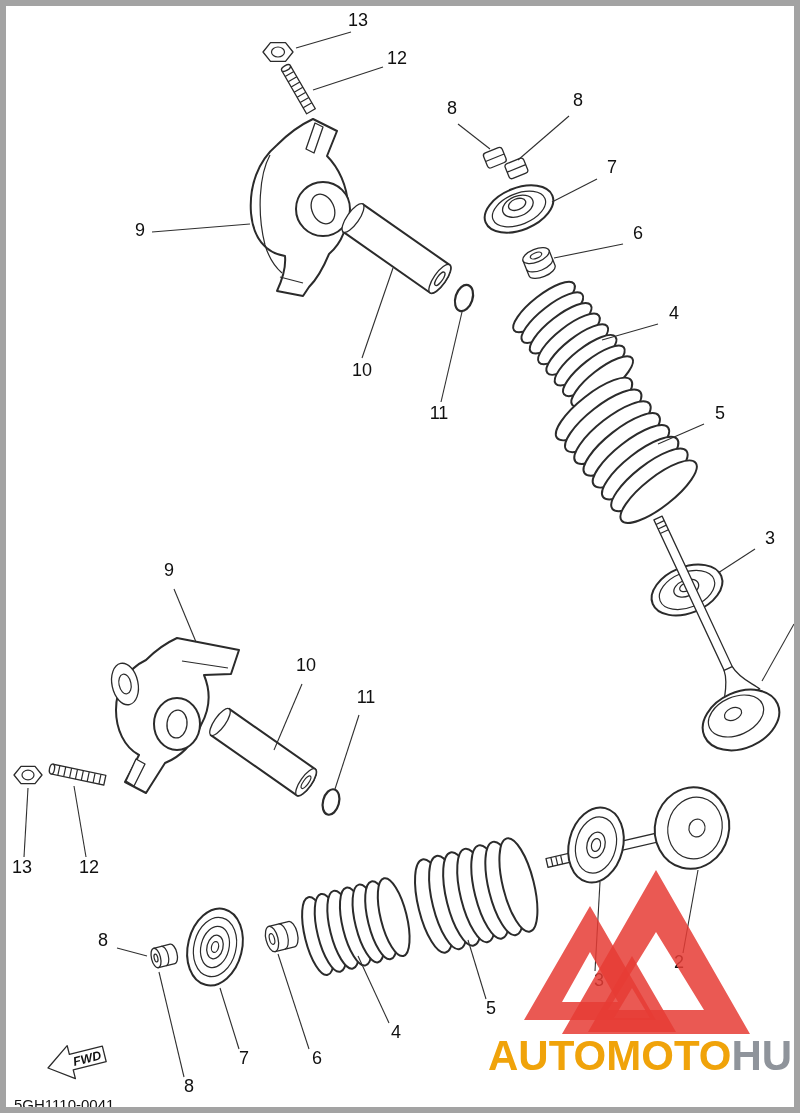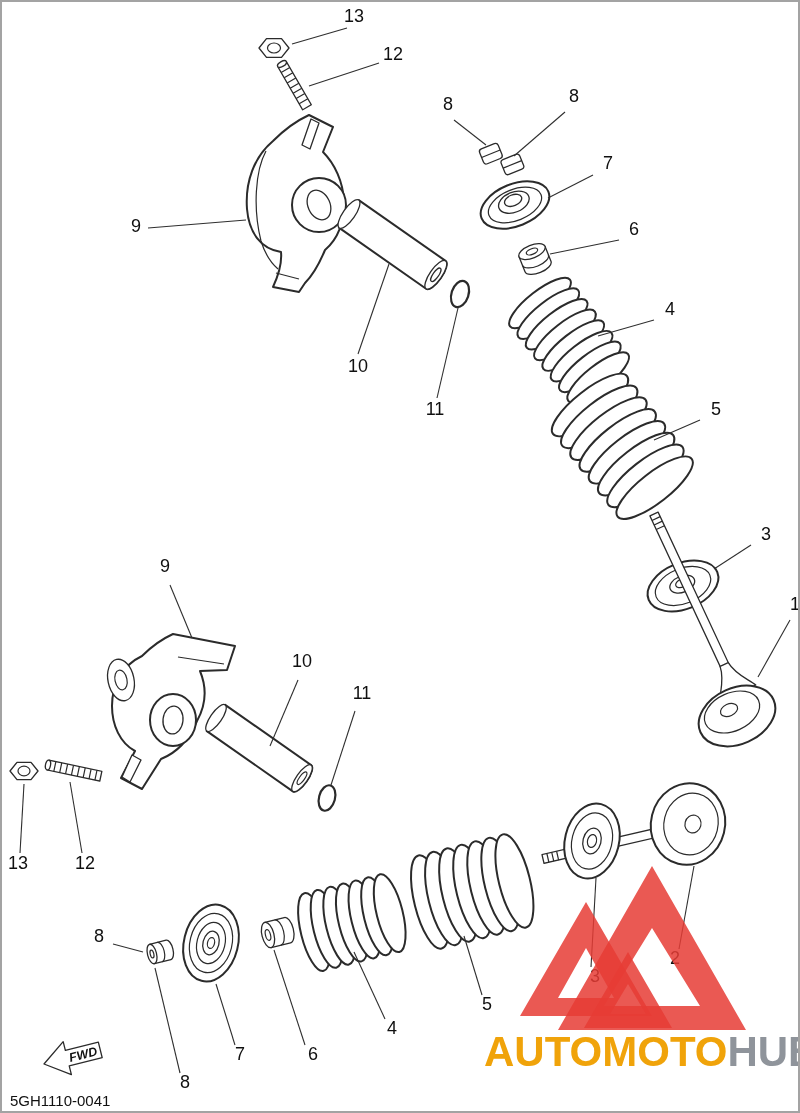--- a/index.html
+++ b/index.html
@@ -1,18 +1,18 @@
 <!DOCTYPE html>
 <html><head>
 <meta charset="utf-8">
 <style>
   html,body { margin:0; padding:0; background:#e9e9e9; }
   .page {
     position:relative; width:800px; height:1113px;
-    background:#ffffff; border:2px solid #a3a3a3; box-sizing:border-box;
+    background:#ffffff; border:6px solid #a3a3a3; box-sizing:border-box;
     overflow:hidden; font-family:"Liberation Sans", sans-serif;
   }
   svg { display:block; }
   .part      { fill:#ffffff; stroke:#2b2b2b; stroke-width:2;   stroke-linejoin:round; }
   .part-thin { fill:#ffffff; stroke:#2b2b2b; stroke-width:1.3; stroke-linejoin:round; }
   .detail    { fill:none;    stroke:#2b2b2b; stroke-width:1.2; }
   .ring      { fill:none;    stroke:#2b2b2b; stroke-width:2.2; }
   .leader    { stroke:#2f2f2f; stroke-width:1.1; }
   .callout   { font-size:18px; fill:#101010; font-family:"Liberation Sans", sans-serif; }
   .code      { font-size:15px; fill:#111111; font-family:"Liberation Sans", sans-serif; }

